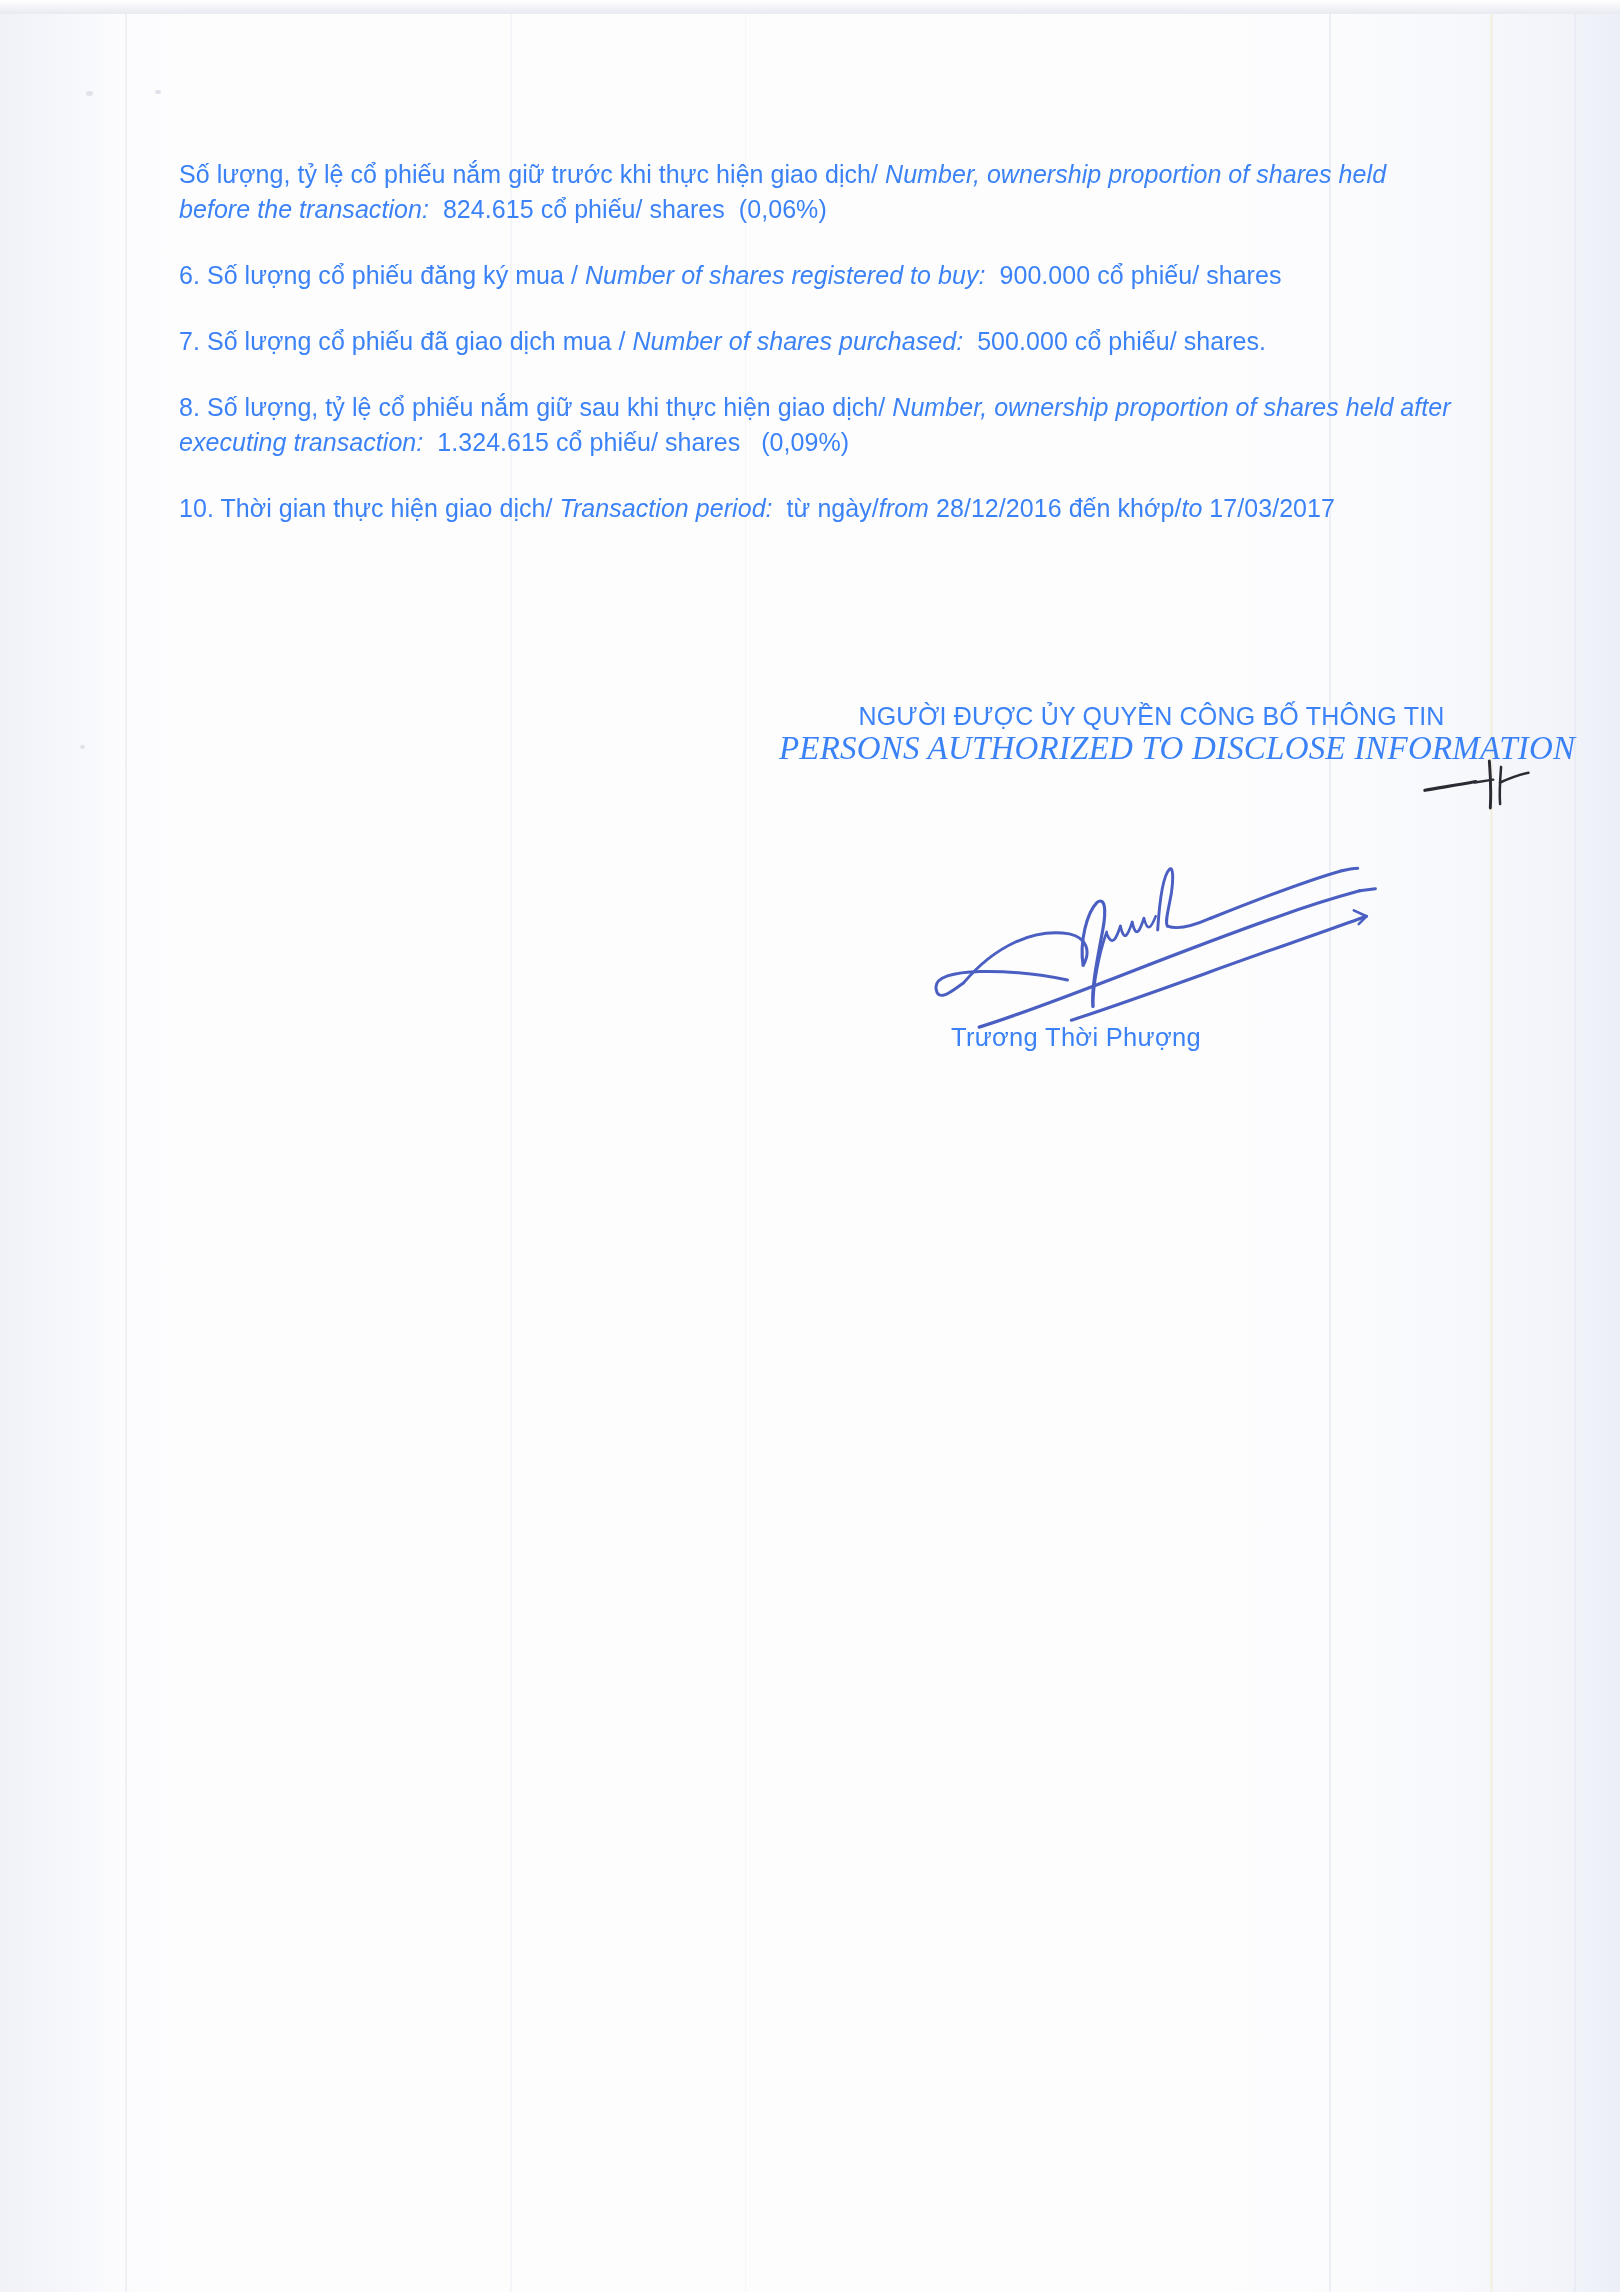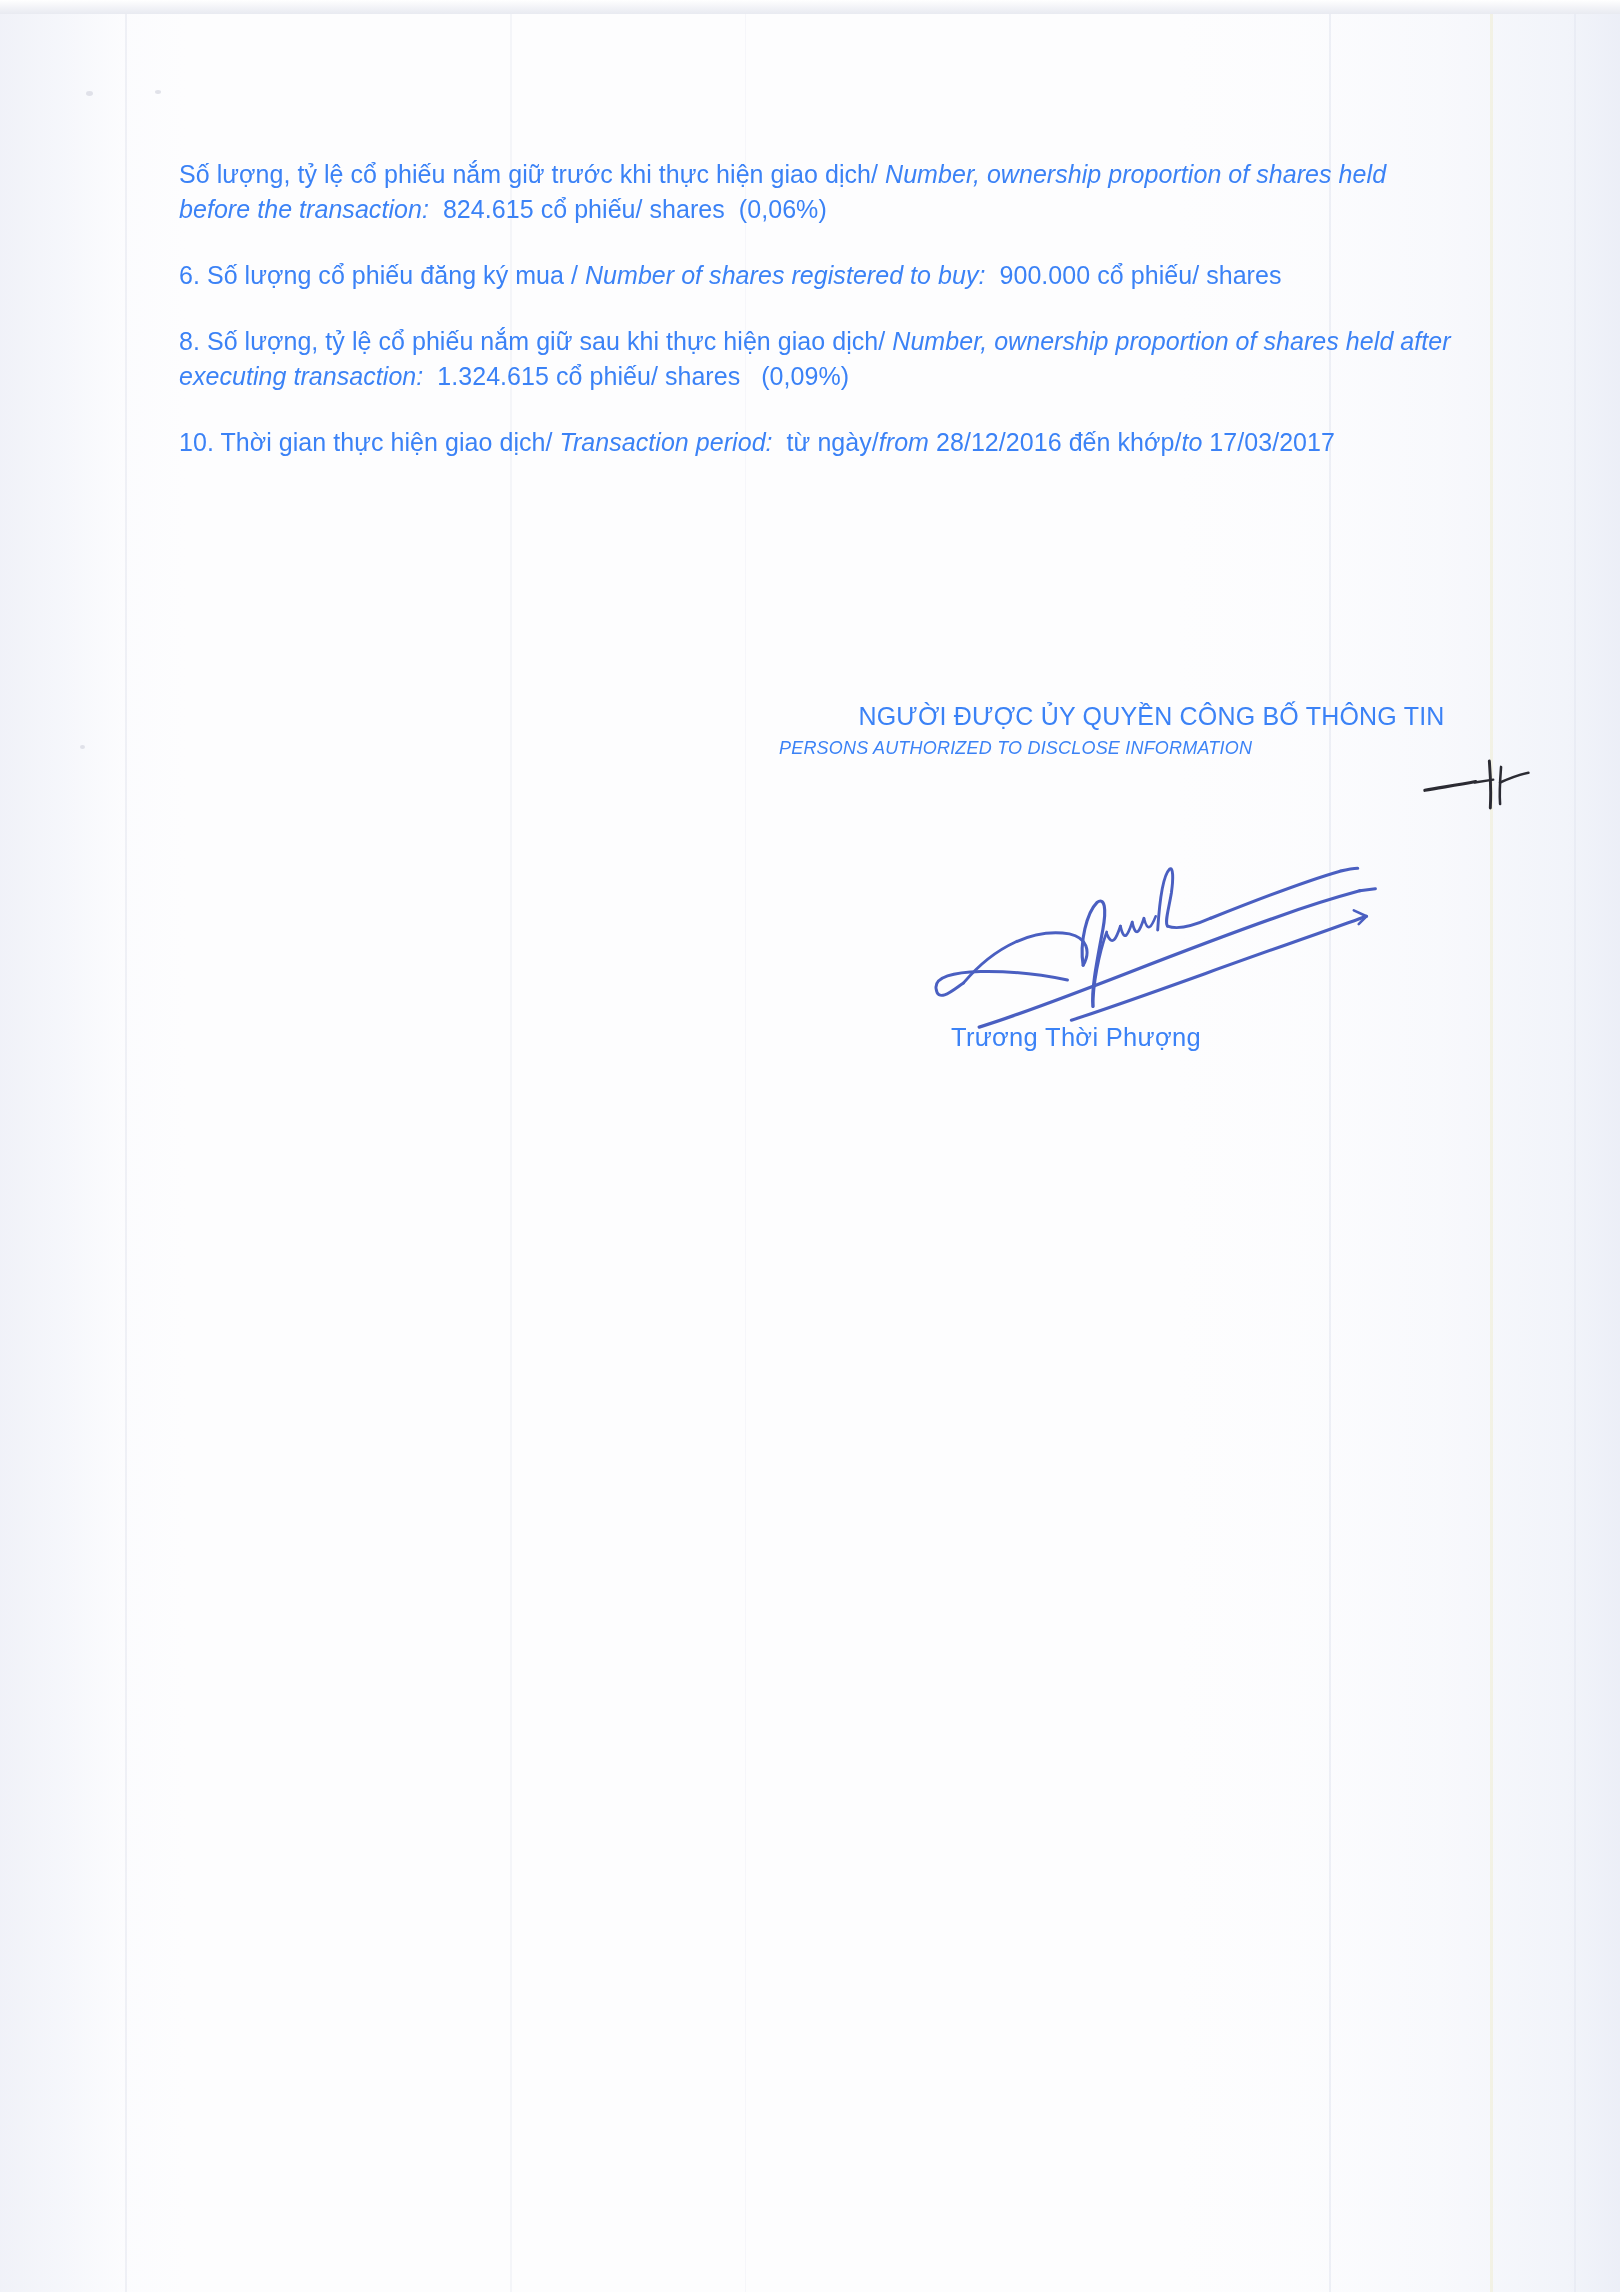--- a/index.html
+++ b/index.html
@@ -82,25 +82,26 @@
     width: 745px;
   }
   .sign-title-vi {
     font-size: 25px;
     line-height: 32px;
     letter-spacing: 0.2px;
     white-space: nowrap;
     text-align: center;
   }
   .sign-title-en {
-    font-size: 18px;
+    font-size: 33px;
     line-height: 32px;
     font-style: italic;
     letter-spacing: 0.2px;
     white-space: nowrap;
+    font-family: Liberation Serif, serif;
   }
   .signer-name {
     position: absolute;
     left: 951px;
     top: 1023px;
     font-size: 25.5px;
     letter-spacing: 0.3px;
     white-space: nowrap;
   }
 
@@ -133,20 +134,21 @@
   <div class="edge-speck" style="left:86px;top:91px;width:6.9px;height:4.9px;"></div>
   <div class="edge-speck" style="left:155px;top:90px;width:5.9px;height:3.9px;"></div>
   <div class="edge-speck" style="left:80px;top:745px;width:4.9px;height:3.9px;"></div>
 
   <div class="content">
 
     <p class="para"><span class="vi">Số lượng, tỷ lệ cổ phiếu nắm giữ trước khi thực hiện giao dịch/ </span><span class="en">Number, ownership proportion of shares held before the transaction:</span><span class="vi">  824.615 cổ phiếu/ shares  (0,06%)</span></p>
 
     <p class="para"><span class="vi">6. Số lượng cổ phiếu đăng ký mua / </span><span class="en">Number of shares registered to buy:</span><span class="vi">  900.000 cổ phiếu/ shares</span></p>
 
+    <p class="para"><span class="vi">7. Số lượng cổ phiếu đã giao dịch mua / </span><span class="en">Number of shares purchased:</span><span class="vi">  500.000 cổ phiếu/ shares.</span></p>
 
     <p class="para"><span class="vi">8. Số lượng, tỷ lệ cổ phiếu nắm giữ sau khi thực hiện giao dịch/ </span><span class="en">Number, ownership proportion of shares held after executing transaction:</span><span class="vi">  1.324.615 cổ phiếu/ shares   (0,09%)</span></p>
 
 
     <p class="para"><span class="vi">10. Thời gian thực hiện giao dịch/ </span><span class="en">Transaction period:</span><span class="vi">  từ ngày/</span><span class="en">from</span><span class="vi"> 28/12/2016 </span><span class="vi">đến khớp/</span><span class="en">to</span><span class="vi"> 17/03/2017</span></p>
 
   </div>
 
   <div class="sign-block">
     <div class="sign-title-vi">NGƯỜI ĐƯỢC ỦY QUYỀN CÔNG BỐ THÔNG TIN</div>

